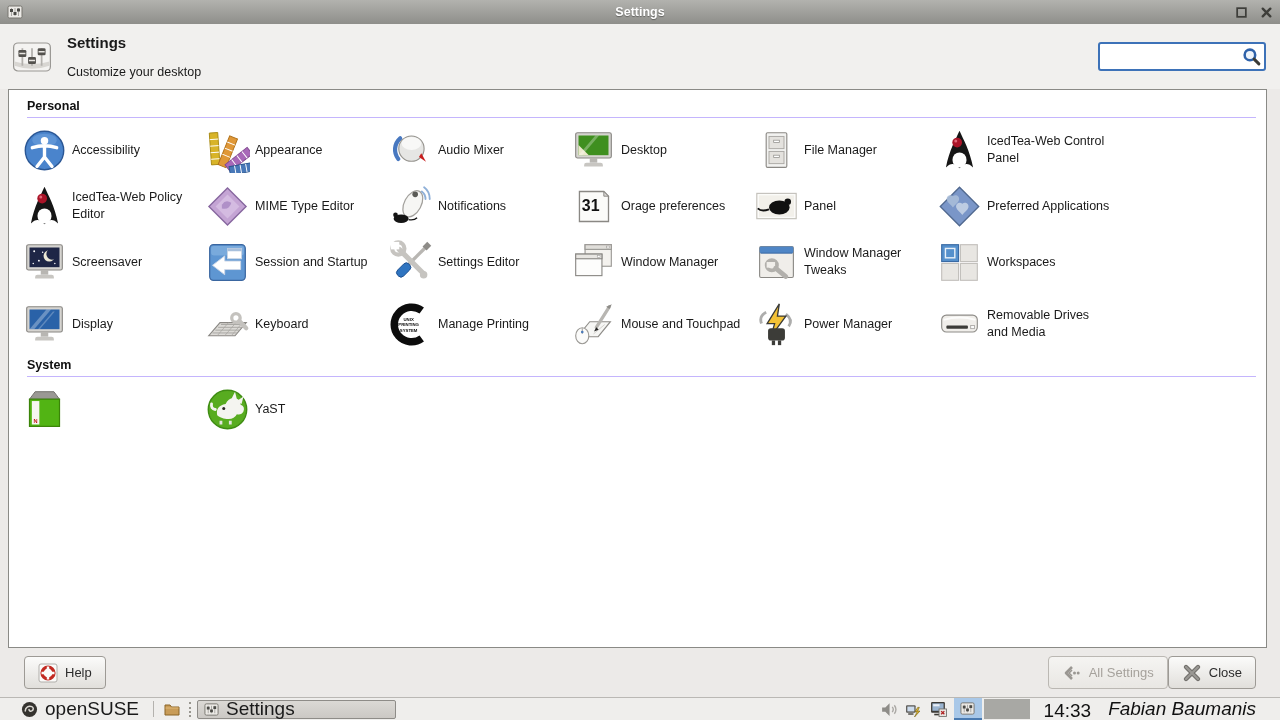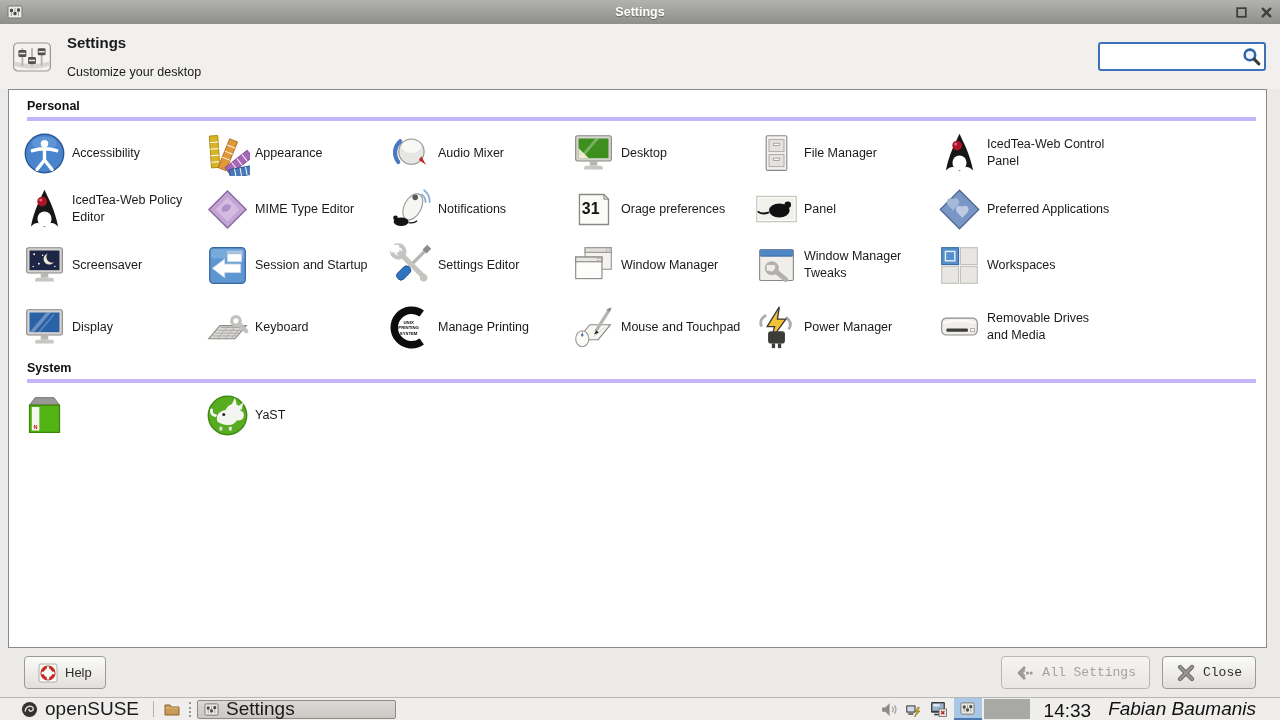--- a/index.html
+++ b/index.html
@@ -22,37 +22,37 @@
   .hd-sub{font-size:12.5px;margin-top:14px;}
   .search{margin-left:auto;position:relative;width:168px;margin-right:4px;}
   .search input{width:100%;height:29px;border:2px solid #3d72b8;border-radius:3px;
     padding:0 28px 0 8px;font-size:13px;outline:none;box-sizing:border-box;background:#fff;
     font-family:"Liberation Sans",sans-serif;}
   .search-icon{position:absolute;right:5px;top:5px;width:19px;height:19px;display:flex;}
   
   .content{position:absolute;left:8px;top:89px;width:1259px;height:559px;background:#fff;
     border:1px solid #8a8a86;box-sizing:border-box;overflow:hidden;}
   .section-title{font-weight:bold;font-size:12.5px;color:#111;margin:4px 10px 0 18px;
-    padding-bottom:4px;border-bottom:4px solid #c4b5fd;}
+    padding-bottom:4px;border-bottom:1px solid #c4b5fd;}
   .section-title:first-child{margin-top:9px;}
   .grid{display:grid;grid-template-columns:repeat(6,183px);grid-auto-rows:56px;
     padding:4px 0 2px 12px;}
   .item{display:flex;align-items:center;gap:5px;cursor:default;}
   .item-icon{width:46px;height:46px;flex:0 0 46px;display:flex;align-items:center;justify-content:flex-end;}
   .item-icon svg{width:45px;height:45px;}
   .item-label{font-size:12.5px;line-height:1.35;max-width:126px;}
   
   .footer{position:absolute;left:0;top:648px;width:100%;height:49px;display:flex;
     align-items:center;padding:0 24px;box-sizing:border-box;}
   .btn{display:inline-flex;align-items:center;gap:7px;height:33px;padding:0 13px;
     background:linear-gradient(#fbfbfa,#e1dfdb);border:1px solid #9d9a95;border-radius:4px;
     font-size:13px;color:#2c2c2c;cursor:default;box-sizing:border-box;}
   .btn .bicon{width:20px;height:20px;display:flex;}
   .btn.disabled{color:#a6a29c;background:linear-gradient(#f5f4f2,#e9e7e3);border-color:#bbb8b3;}
-  .footer-right{margin-left:auto;display:flex;gap:12px;font-family:Liberation Mono, monospace;}
+  .footer-right{margin-left:auto;display:flex;}
   
   .taskbar{position:absolute;left:0;top:697px;width:100%;height:23px;background:#efeeec;
     border-top:1px solid #bab8b4;display:flex;align-items:center;padding:0 16px;
     box-sizing:border-box;font-size:19px;}
   .menu-btn{display:flex;align-items:center;gap:7px;padding:0 9px 0 5px;height:100%;cursor:default;}
   .menu-icon{width:17px;height:17px;display:flex;}
   .tsep{width:1px;height:16px;background:#b4b2ae;margin:0 5px;}
   .launcher{width:16px;height:16px;display:flex;margin:0 5px;}
   .handle{border-left:2px dotted #98968f;height:15px;margin:0 6px 0 4px;}
   .taskbtn{width:199px;height:19px;background:linear-gradient(#dbd9d5,#cbc8c4);

